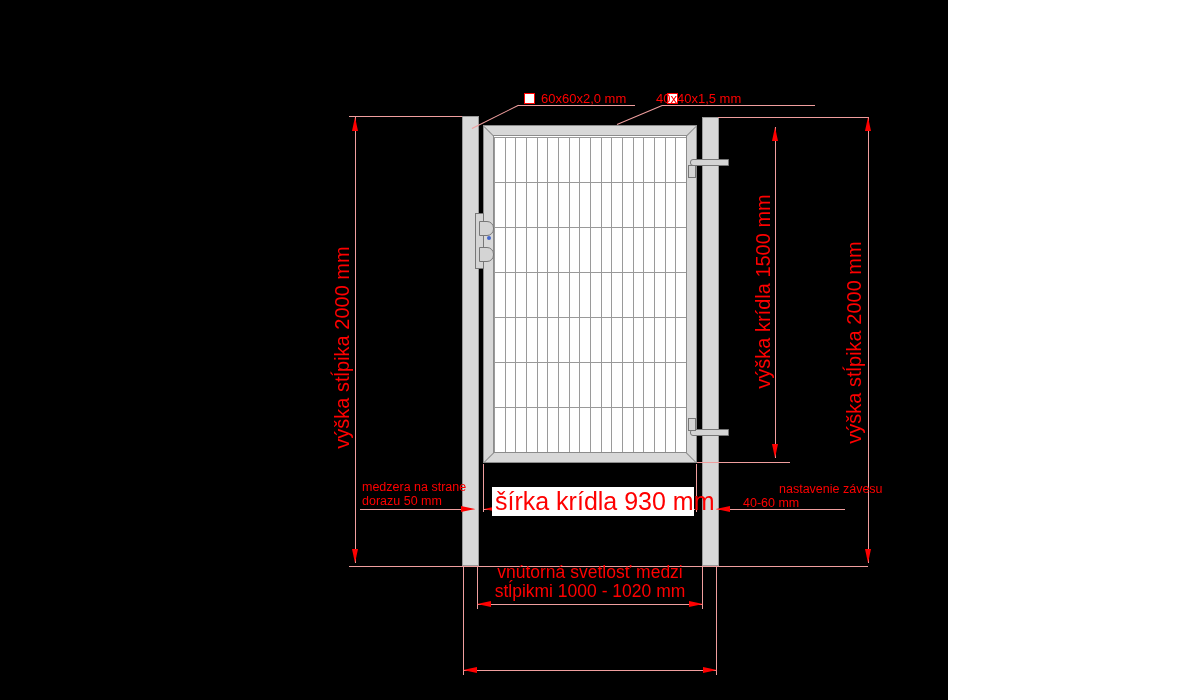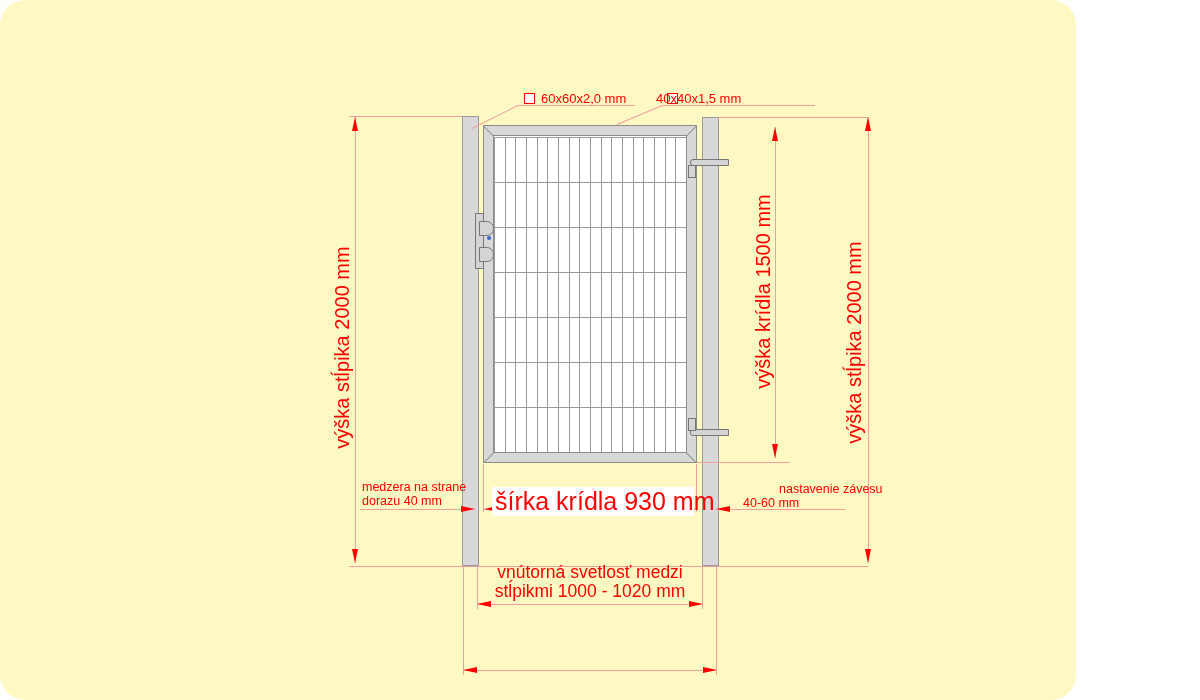--- a/index.html
+++ b/index.html
@@ -1,19 +1,18 @@
 <!DOCTYPE html>
 <html><head>
 <meta charset="utf-8">
 <style>
   html,body{margin:0;padding:0;background:#ffffff;}
   #canvas{
-    position:relative;width:1076px;height:700px;background:#fef9c3;overflow:hidden;
+    position:relative;width:948px;height:700px;background:#000000;overflow:hidden;
     font-family:"Liberation Sans", sans-serif;
-    border-radius:25px;
   }
   .abs{position:absolute;}
   
   .metal{position:absolute;background:#d8d8d8;border:1px solid #9a9a9a;box-sizing:border-box;}
   .frame-outer{position:absolute;background:#d8d8d8;border:1px solid #8c8c8c;box-sizing:border-box;}
   .frame-inner{position:absolute;background:#ffffff;border:1px solid #8c8c8c;box-sizing:border-box;}
   .corner{position:absolute;width:14px;height:1px;background:#8c8c8c;transform-origin:left center;}
   .mesh{
     position:absolute;
     background-image:
@@ -99,21 +98,21 @@
   <div class="dline" style="left:716px;top:509px;width:129px;height:1px;"></div>
   <div class="dline" style="left:483px;top:464px;width:1px;height:48px;"></div>
   <div class="dline" style="left:696px;top:464px;width:1px;height:48px;"></div>
   <div class="arr right" style="left:461px;top:506px;"></div>
   <div class="arr left" style="left:484px;top:506px;"></div>
   <div class="arr right" style="left:681px;top:506px;"></div>
   <div class="arr left" style="left:716px;top:506px;"></div>
   <div class="rtxt big" style="left:492px;top:487px;width:196px;text-align:center;background:#fff;padding:0 3px;">šírka krídla 930 mm</div>
 
   <div class="rtxt sm" style="left:362px;top:481px;">medzera na strane</div>
-  <div class="rtxt sm" style="left:362px;top:495px;">dorazu 40 mm</div>
+  <div class="rtxt sm" style="left:362px;top:495px;">dorazu 50 mm</div>
 
   <div class="rtxt sm" style="left:779px;top:483px;">nastavenie závesu</div>
   <div class="rtxt sm" style="left:743px;top:497px;">40-60 mm</div>
 
   <div class="dline" style="left:477px;top:567px;width:1px;height:42px;"></div>
   <div class="dline" style="left:702px;top:567px;width:1px;height:42px;"></div>
   <div class="dline" style="left:477px;top:604px;width:226px;height:1px;"></div>
   <div class="arr left" style="left:477px;top:601px;"></div>
   <div class="arr right" style="left:689px;top:601px;"></div>
   <div class="rtxt mid" style="left:440px;top:563px;">vnútorná svetlosť medzi</div>

